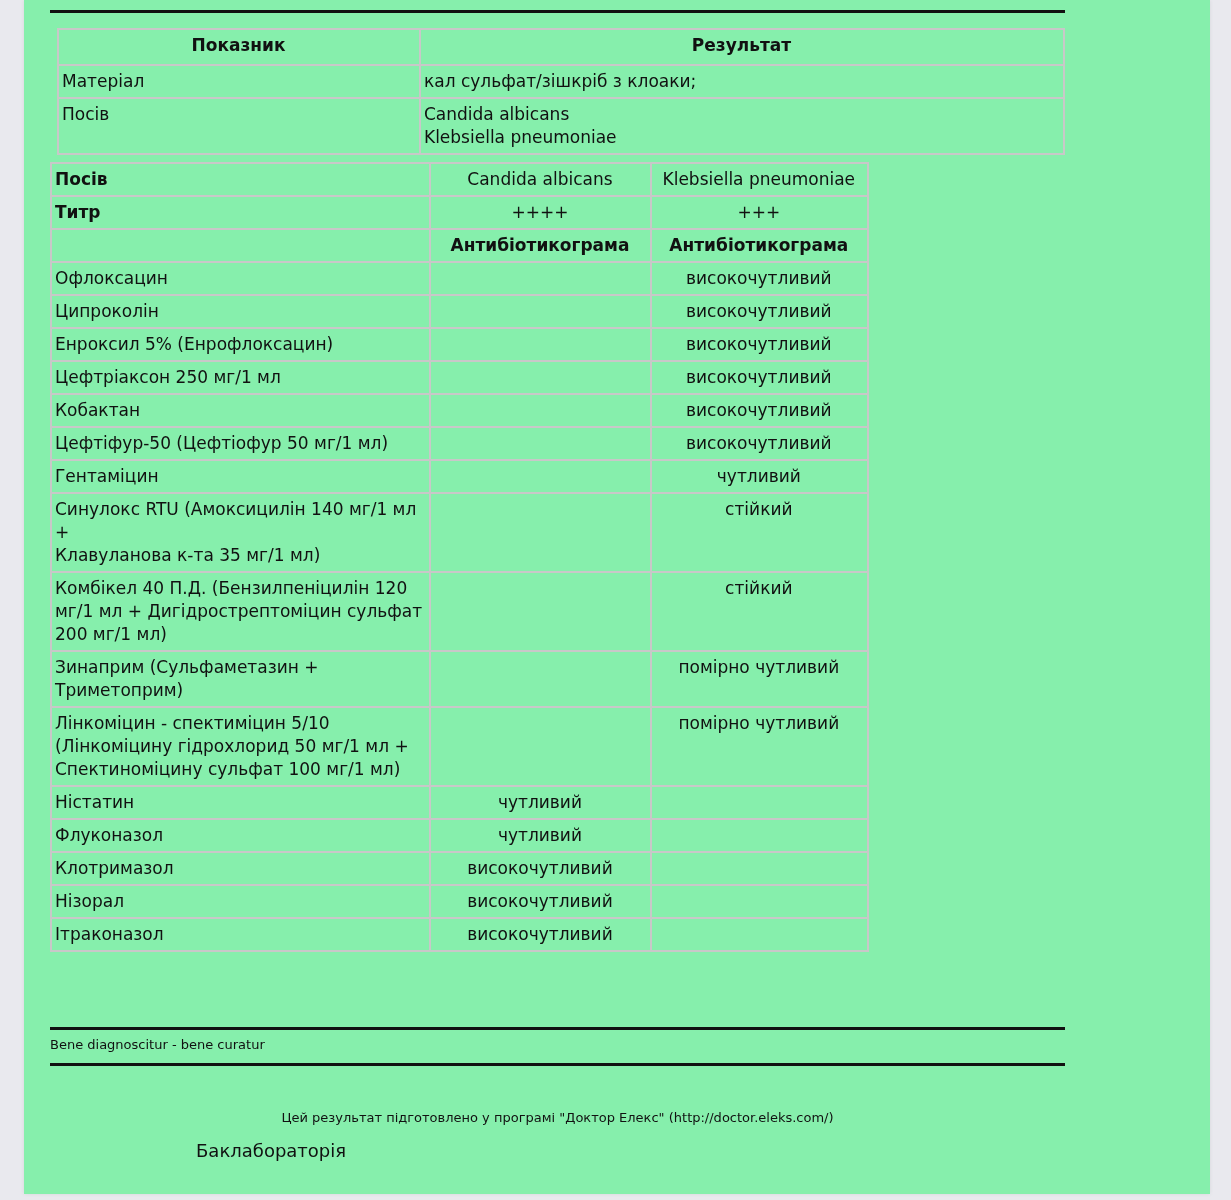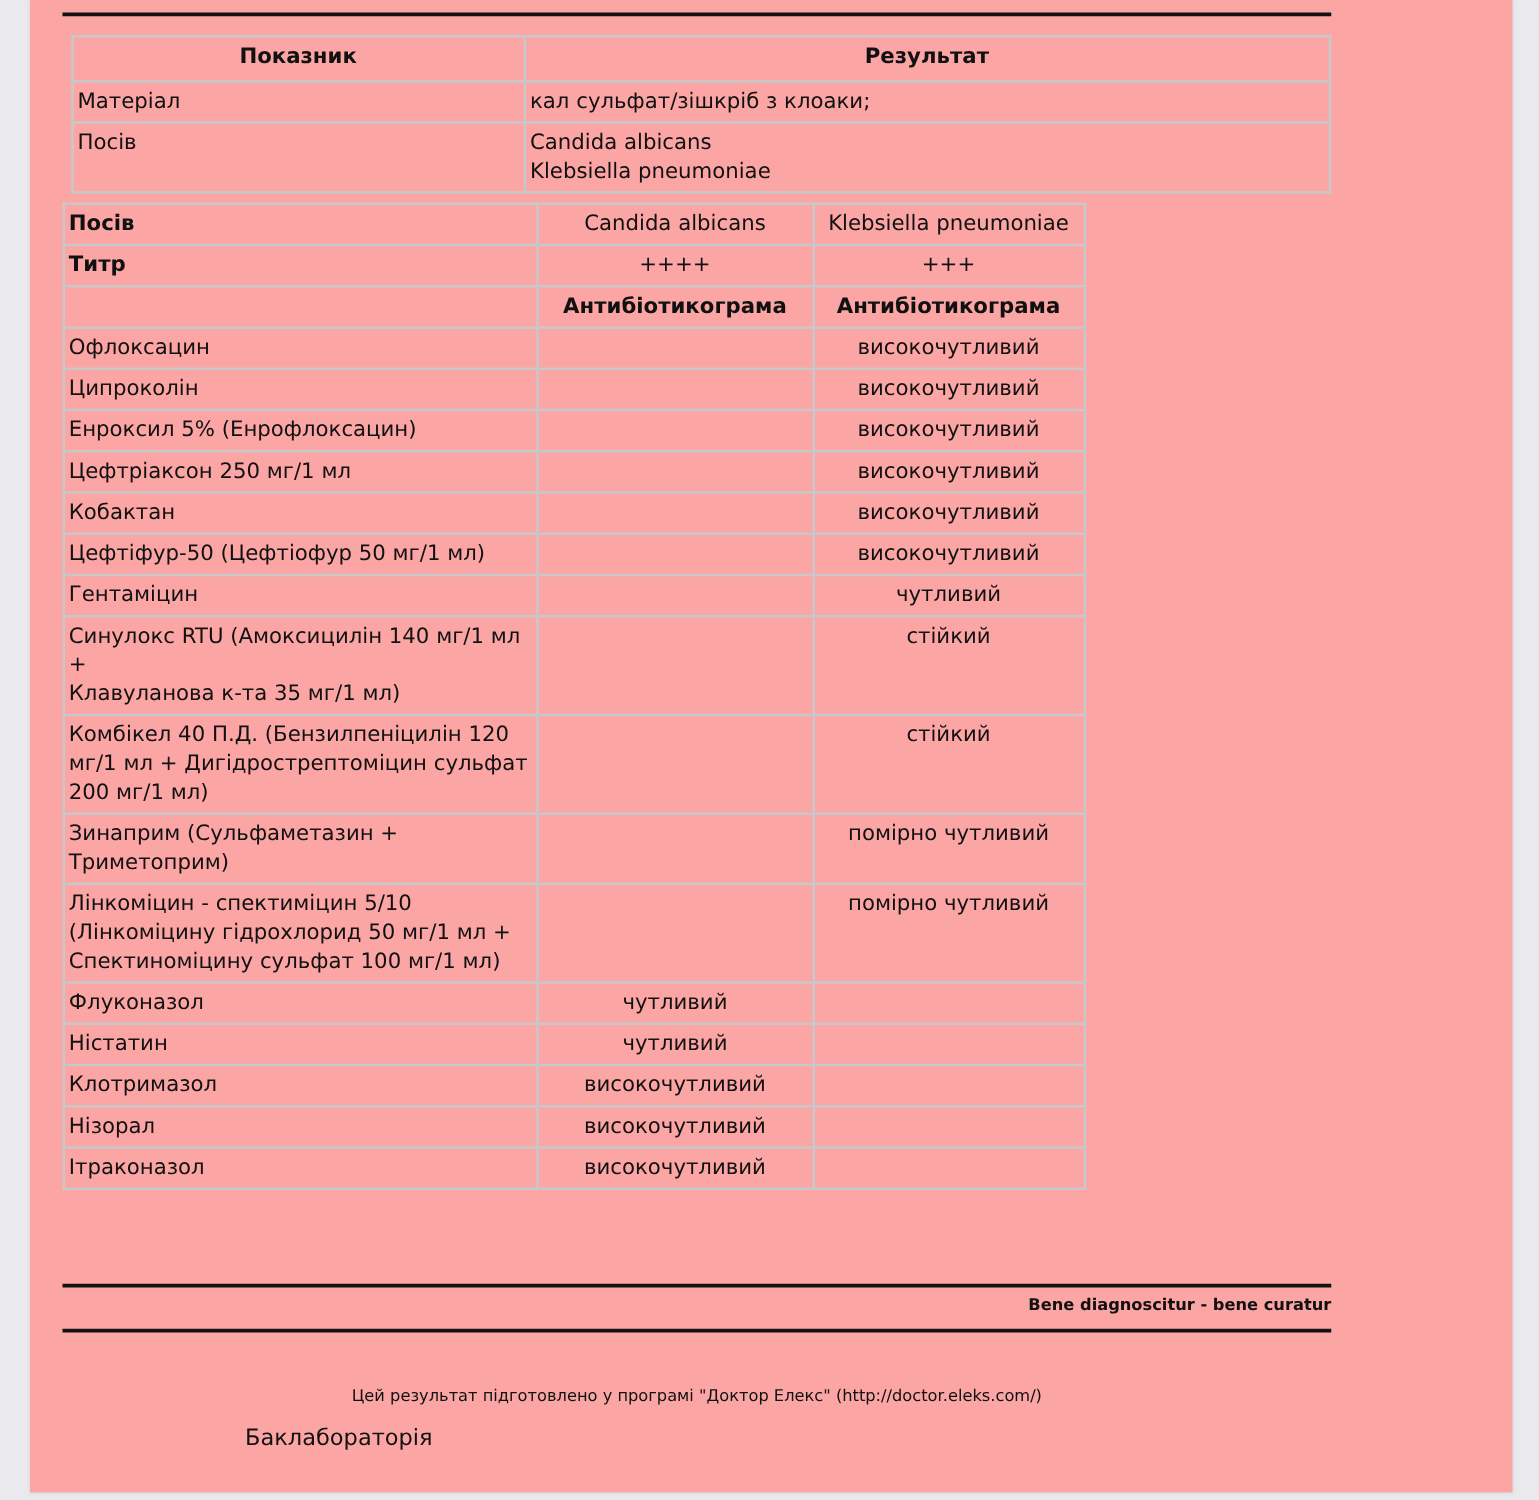--- a/index.html
+++ b/index.html
@@ -5,21 +5,21 @@
     html, body { margin: 0; padding: 0; }
     body {
       width: 1231px; height: 1200px; overflow: hidden;
       background: #e9e9ee;
       font-family: "DejaVu Sans", "Liberation Sans", sans-serif;
       color: #111;
       position: relative;
     }
     .sheet {
       position: absolute; left: 24px; top: 0; width: 1186px; height: 1194px;
-      background: #fca5a5;
+      background: #86efac;
       box-shadow: 0 0 4px rgba(0,0,0,0.08);
     }
     .rule {
       position: absolute; height: 3px; background: #111; left: 26px; width: 1015px;
     }
     table { border-collapse: collapse; position: absolute; }
     td, th {
       border: 2px solid #c8c8c8; font-size: 17px; line-height: 23px;
       vertical-align: top; padding: 4px 4px 4px 3px; font-weight: normal;
       white-space: pre-line;
@@ -28,21 +28,21 @@
     .t1 th { font-weight: bold; text-align: center; height: 26px; padding-top: 4px; }
     .t1 .c1 { width: 353px; }
     .t2 { left: 26px; top: 162px; width: 819px; }
     .t2 td { height: 23px; }
     .t2 .c1 { width: 374px; }
     .t2 .c2 { width: 212px; text-align: center; }
     .t2 .c3 { width: 209px; text-align: center; }
     .bold { font-weight: bold; }
     .motto {
       position: absolute; left: 26px; width: 1015px; top: 1037px;
-      text-align: right; font-size: 13px; font-weight: bold;
+      text-align: left; font-size: 13px; font-weight: normal;
     }
     .program {
       position: absolute; left: 26px; width: 1015px; top: 1110px;
       text-align: center; font-size: 13px;
     }
     .lab {
       position: absolute; left: 172px; top: 1140px; font-size: 18px;
     }
   </style>
 </head>
@@ -142,26 +142,26 @@
           <td class="c3">помірно чутливий</td>
         </tr>
     <tr>
           <td class="c1">Лінкоміцин - спектиміцин 5/10
 (Лінкоміцину гідрохлорид 50 мг/1 мл +
 Спектиноміцину сульфат 100 мг/1 мл)</td>
           <td class="c2"></td>
           <td class="c3">помірно чутливий</td>
         </tr>
     <tr>
-          <td class="c1">Флуконазол</td>
+          <td class="c1">Ністатин</td>
           <td class="c2">чутливий</td>
           <td class="c3"></td>
         </tr>
     <tr>
-          <td class="c1">Ністатин</td>
+          <td class="c1">Флуконазол</td>
           <td class="c2">чутливий</td>
           <td class="c3"></td>
         </tr>
     <tr>
           <td class="c1">Клотримазол</td>
           <td class="c2">високочутливий</td>
           <td class="c3"></td>
         </tr>
     <tr>
           <td class="c1">Нізорал</td>

